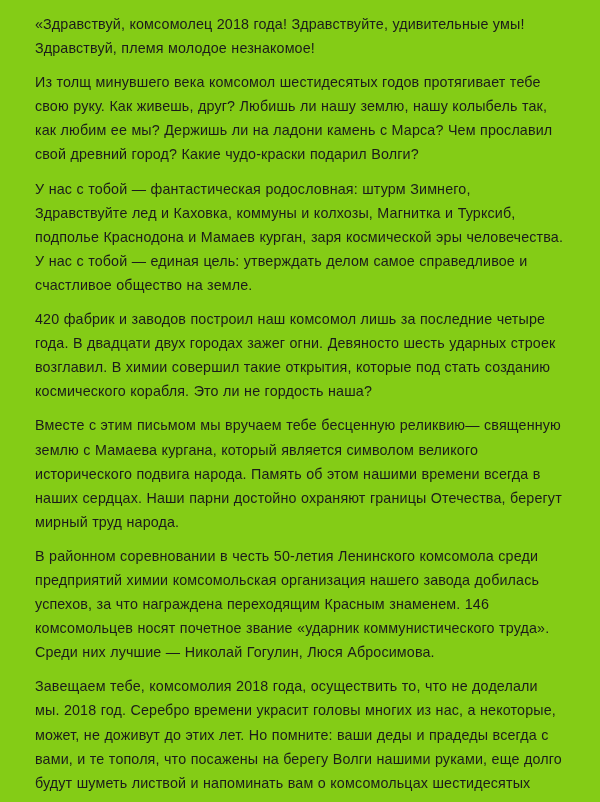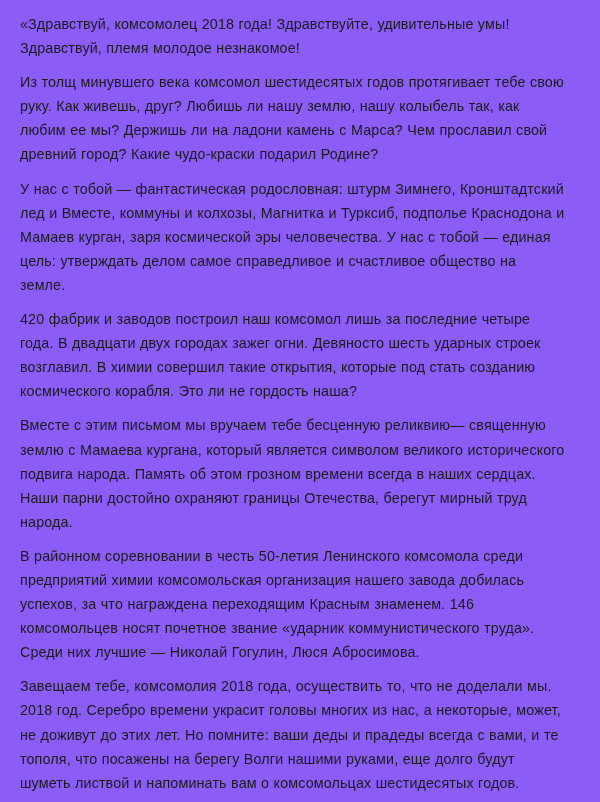--- a/index.html
+++ b/index.html
@@ -12,22 +12,22 @@
     width: 600px;
     height: 802px;
     font-family: "Liberation Sans", "DejaVu Sans", sans-serif;
     color: #1a1a1a;
     overflow: hidden;
   }
   .page {
     box-sizing: border-box;
     width: 600px;
     height: 802px;
-    background: #8b5cf6;
-    padding: 12px 35px 10px 20px;
+    background: #84cc16;
+    padding: 12px 35px 10px 35px;
   }
   .doc-body {
     display: block;
   }
   .para {
     font-size: 14.3px;
     line-height: 24.1px;
     color: #1b1b1b;
     margin: 0 0 10px 0;
     text-align: left;
@@ -39,21 +39,21 @@
   .para:last-child {
     margin-bottom: 0;
   }
 </style>
 </head>
 <body>
 
 <div class="page">
   <article class="doc-body">
     <p class="para">«Здравствуй, комсомолец 2018 года! Здравствуйте, удивительные умы! Здравствуй, племя молодое незнакомое!</p>
-    <p class="para">Из толщ минувшего века комсомол шестидесятых годов протягивает тебе свою руку. Как живешь, друг? Любишь ли нашу землю, нашу колыбель так, как любим ее мы? Держишь ли на ладони камень с Марса? Чем прославил свой древний город? Какие чудо-краски подарил Родине?</p>
-    <p class="para">У нас с тобой — фантастическая родословная: штурм Зимнего, Кронштадтский лед и Вместе, коммуны и колхозы, Магнитка и Турксиб, подполье Краснодона и Мамаев курган, заря космической эры человечества. У нас с тобой — единая цель: утверждать делом самое справедливое и счастливое общество на земле.</p>
+    <p class="para">Из толщ минувшего века комсомол шестидесятых годов протягивает тебе свою руку. Как живешь, друг? Любишь ли нашу землю, нашу колыбель так, как любим ее мы? Держишь ли на ладони камень с Марса? Чем прославил свой древний город? Какие чудо-краски подарил Волги?</p>
+    <p class="para">У нас с тобой — фантастическая родословная: штурм Зимнего, Здравствуйте лед и Каховка, коммуны и колхозы, Магнитка и Турксиб, подполье Краснодона и Мамаев курган, заря космической эры человечества. У нас с тобой — единая цель: утверждать делом самое справедливое и счастливое общество на земле.</p>
     <p class="para">420 фабрик и заводов построил наш комсомол лишь за последние четыре года. В двадцати двух городах зажег огни. Девяносто шесть ударных строек возглавил. В химии совершил такие открытия, которые под стать созданию космического корабля. Это ли не гордость наша?</p>
-    <p class="para">Вместе с этим письмом мы вручаем тебе бесценную реликвию— священную землю с Мамаева кургана, который является символом великого исторического подвига народа. Память об этом грозном времени всегда в наших сердцах. Наши парни достойно охраняют границы Отечества, берегут мирный труд народа.</p>
+    <p class="para">Вместе с этим письмом мы вручаем тебе бесценную реликвию— священную землю с Мамаева кургана, который является символом великого исторического подвига народа. Память об этом нашими времени всегда в наших сердцах. Наши парни достойно охраняют границы Отечества, берегут мирный труд народа.</p>
     <p class="para">В районном соревновании в честь 50-летия Ленинского комсомола среди предприятий химии комсомольская организация нашего завода добилась успехов, за что награждена переходящим Красным знаменем. 146 комсомольцев носят почетное звание «ударник коммунистического труда». Среди них лучшие — Николай Гогулин, Люся Абросимова.</p>
     <p class="para">Завещаем тебе, комсомолия 2018 года, осуществить то, что не доделали мы. 2018 год. Серебро времени украсит головы многих из нас, а некоторые, может, не доживут до этих лет. Но помните: ваши деды и прадеды всегда с вами, и те тополя, что посажены на берегу Волги нашими руками, еще долго будут шуметь листвой и напоминать вам о комсомольцах шестидесятых годов.</p>
 
   </article>
 </div>
 
 </body></html>

